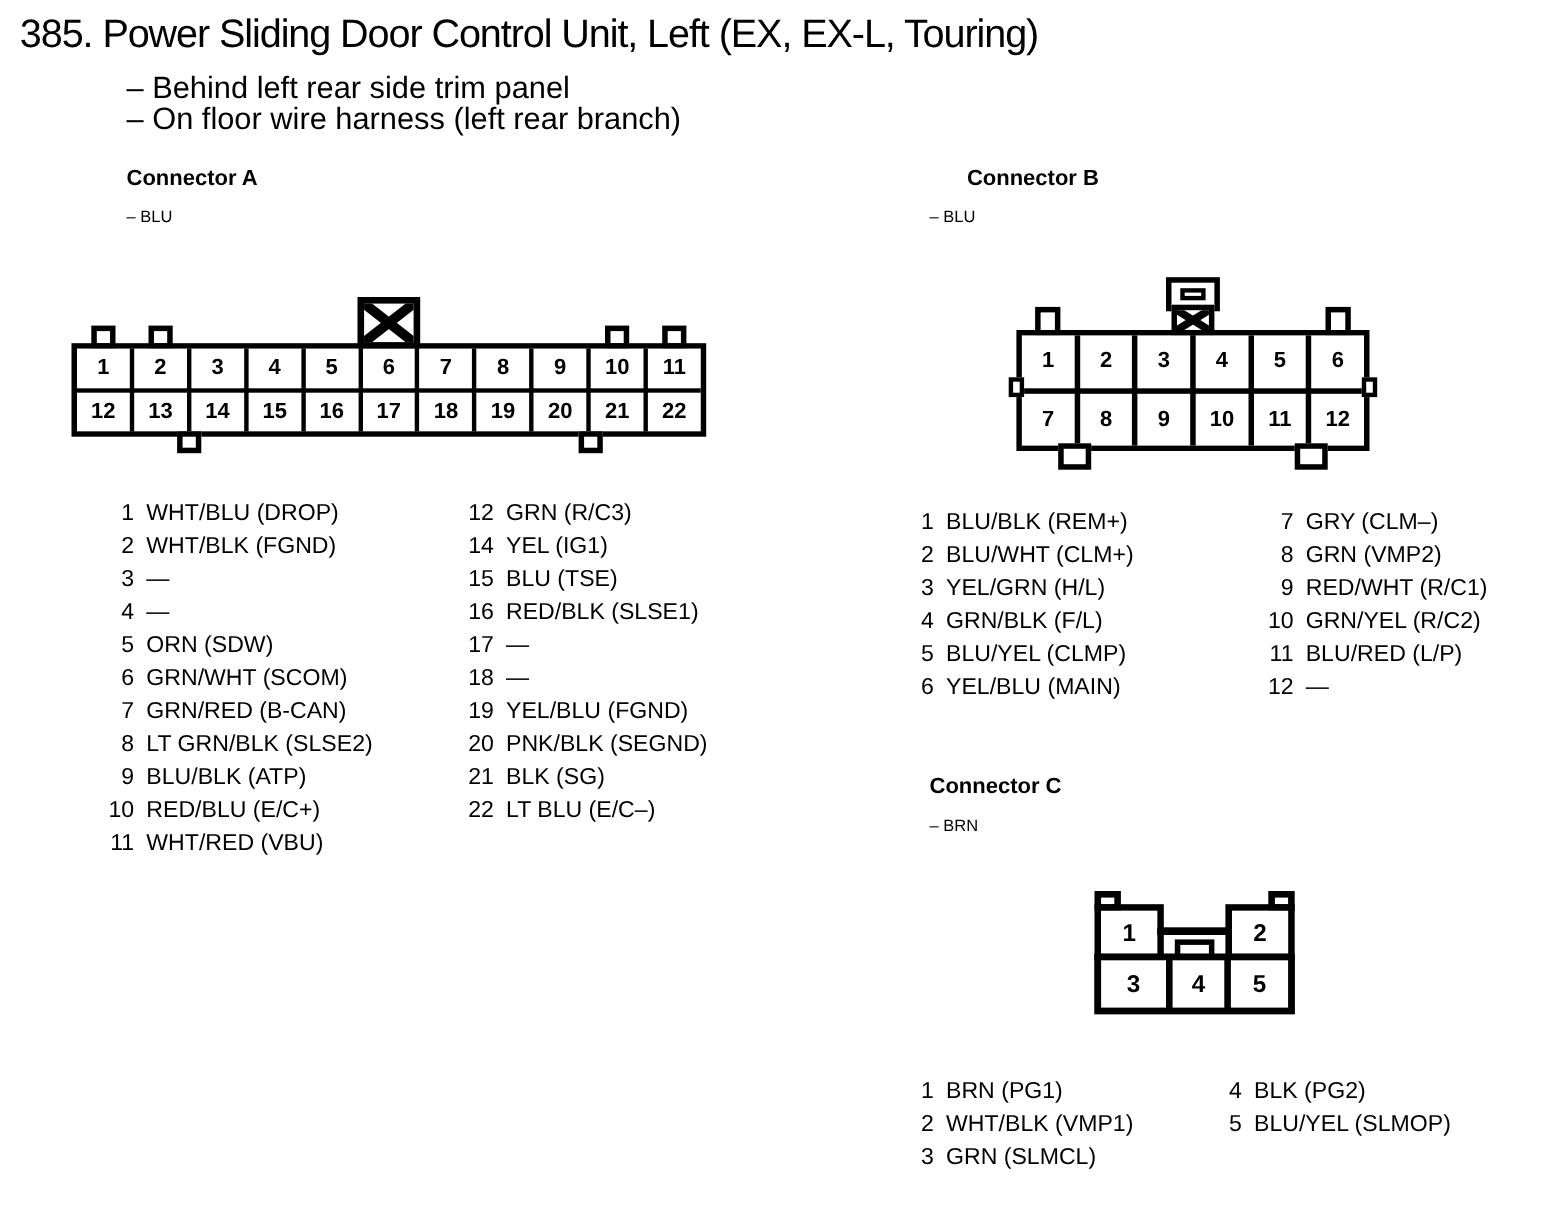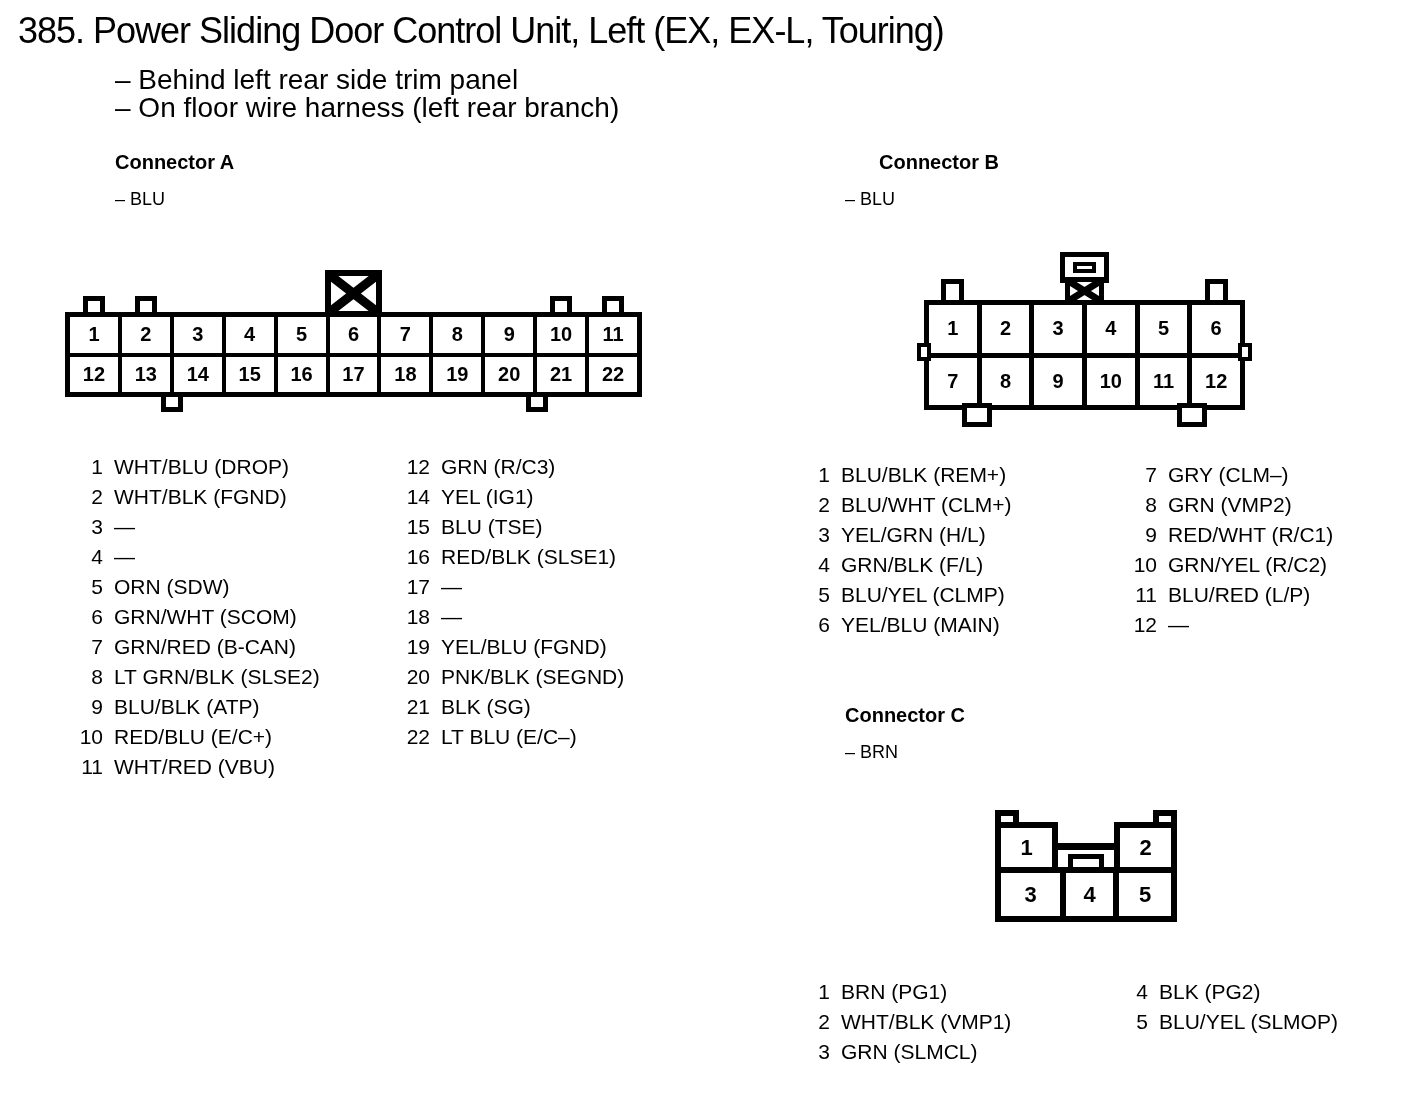--- a/index.html
+++ b/index.html
@@ -4,21 +4,21 @@
 <style>
   html,body{margin:0;padding:0;}
   body{
     width:1408px;height:1110px;position:relative;background:#ffffff;color:#000;
     font-family:"Liberation Sans",sans-serif;overflow:hidden;
   }
   .abs{position:absolute;white-space:nowrap;}
   .title{left:18px;top:10px;font-size:36px;font-weight:normal;letter-spacing:-1px;}
   .note{left:115px;font-size:28px;}
   .conn-title{font-size:20px;font-weight:bold;}
-  .conn-color{font-size:18px;}
+  .conn-color{font-size:15px;}
 
   
   .connbox{position:absolute;box-sizing:border-box;background:#000;border:5px solid #000;}
   .pingrid{display:grid;width:100%;height:100%;background:#000;gap:4px;}
   .pingrid .cell{background:#fff;display:flex;align-items:center;justify-content:center;
                  font-weight:bold;font-size:20px;}
   .gridA{grid-template-columns:repeat(11,1fr);grid-template-rows:repeat(2,1fr);}
   .gridB{grid-template-columns:repeat(6,1fr);grid-template-rows:repeat(2,1fr);gap:5px;}
 
   .tab{position:absolute;box-sizing:border-box;background:#fff;border:5px solid #000;}
@@ -29,21 +29,21 @@
   
   .cbox{position:absolute;box-sizing:border-box;background:#fff;border:6px solid #000;}
   .ccell-num{display:flex;align-items:center;justify-content:center;width:100%;height:100%;
              font-weight:bold;font-size:22px;background:#fff;}
   .cbottom{position:absolute;box-sizing:border-box;background:#000;border:6px solid #000;
            display:grid;grid-template-columns:59px 47px 52px;gap:6px;}
   .black{position:absolute;background:#000;}
 
   
   .pinlist{position:absolute;font-size:21px;}
-  .pinrow{height:30px;line-height:30px;white-space:nowrap;}
+  .pinrow{height:30px;line-height:30px;white-space:nowrap;margin-left:19px;}
   .pin-num{display:inline-block;width:30px;text-align:right;margin-right:11px;}
   .pin-label{display:inline-block;}
 </style>
 </head>
 <body>
 
 <div class="abs title">385. Power Sliding Door Control Unit, Left (EX, EX-L, Touring)</div>
 <div class="abs note" style="top:64px">– Behind left rear side trim panel</div>
 <div class="abs note" style="top:92px">– On floor wire harness (left rear branch)</div>
 
@@ -230,18 +230,18 @@
 </div>
 
 <div class="pinlist" style="left:800px;top:977px">
 
     <div class="pinrow"><span class="pin-num">1</span><span class="pin-label">BRN (PG1)</span></div>
 
     <div class="pinrow"><span class="pin-num">2</span><span class="pin-label">WHT/BLK (VMP1)</span></div>
 
     <div class="pinrow"><span class="pin-num">3</span><span class="pin-label">GRN (SLMCL)</span></div>
   </div>
-<div class="pinlist" style="left:1118px;top:977px">
+<div class="pinlist" style="left:1080px;top:977px">
 
     <div class="pinrow"><span class="pin-num">4</span><span class="pin-label">BLK (PG2)</span></div>
 
     <div class="pinrow"><span class="pin-num">5</span><span class="pin-label">BLU/YEL (SLMOP)</span></div>
   </div>
 
 </body></html>

